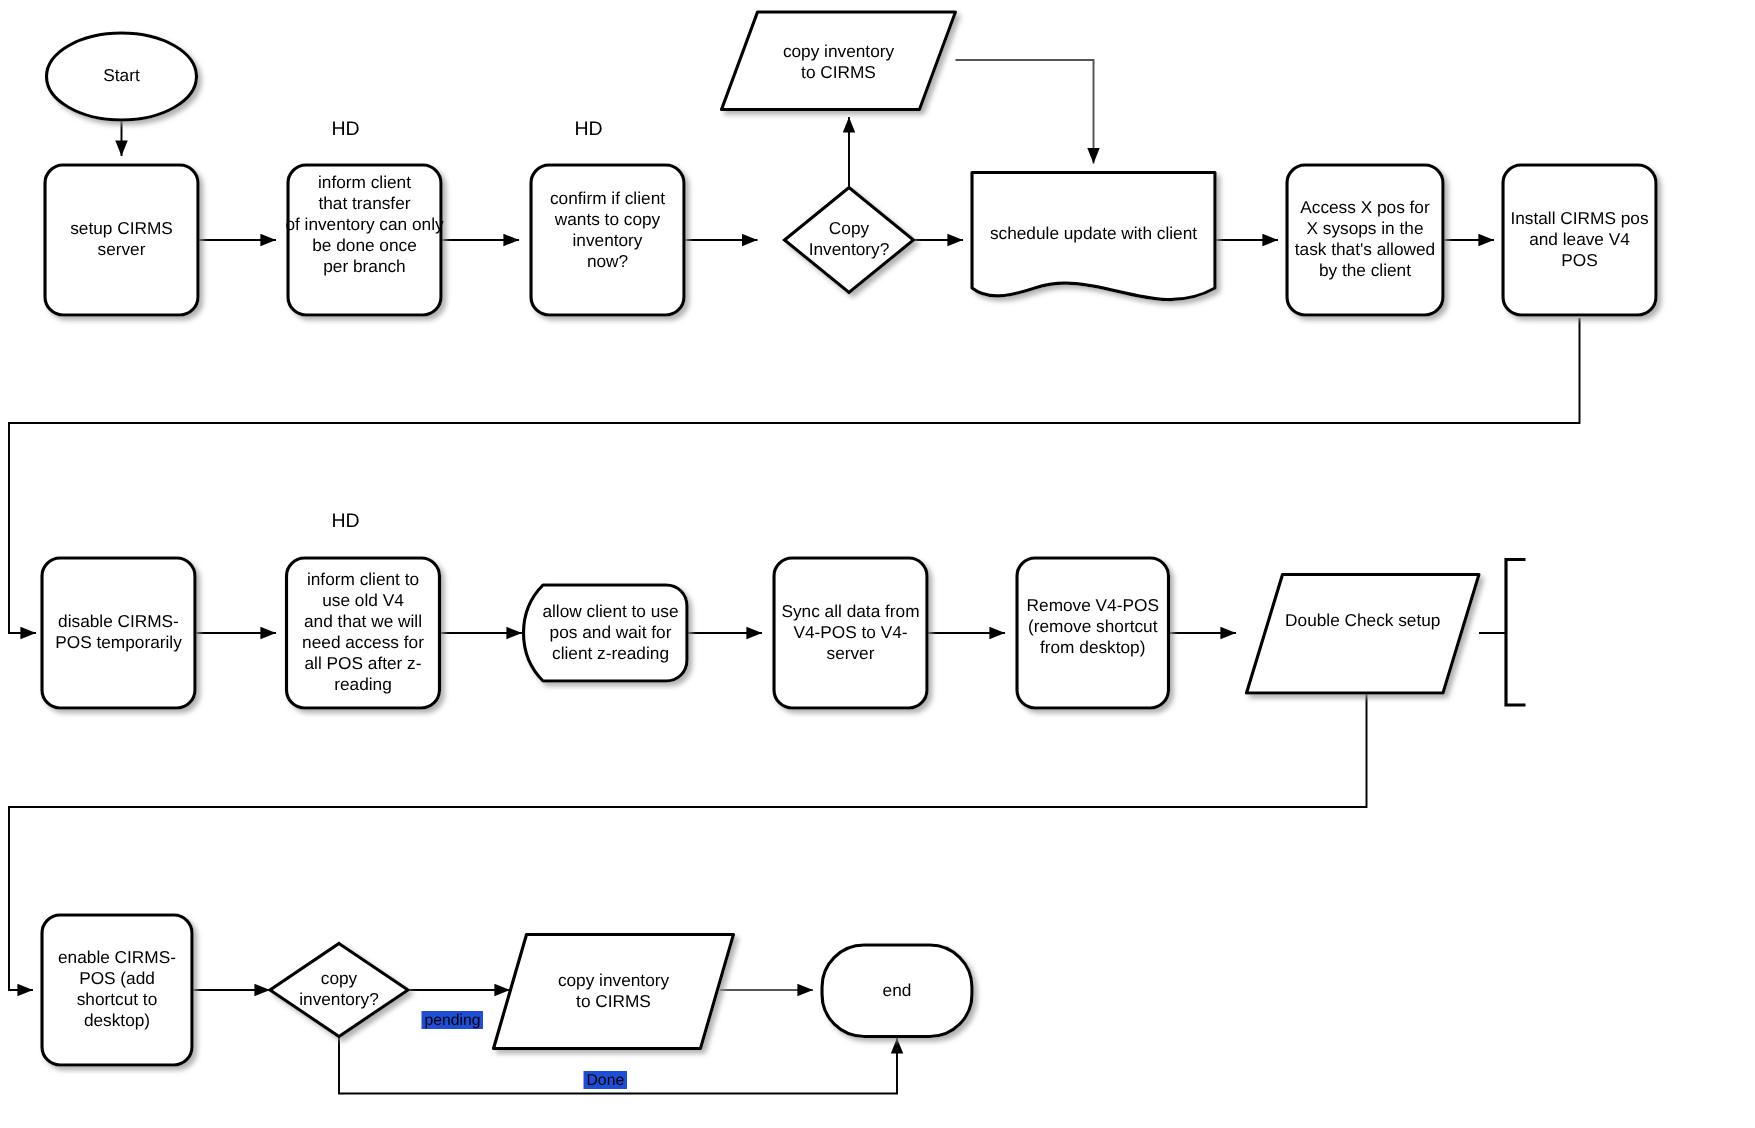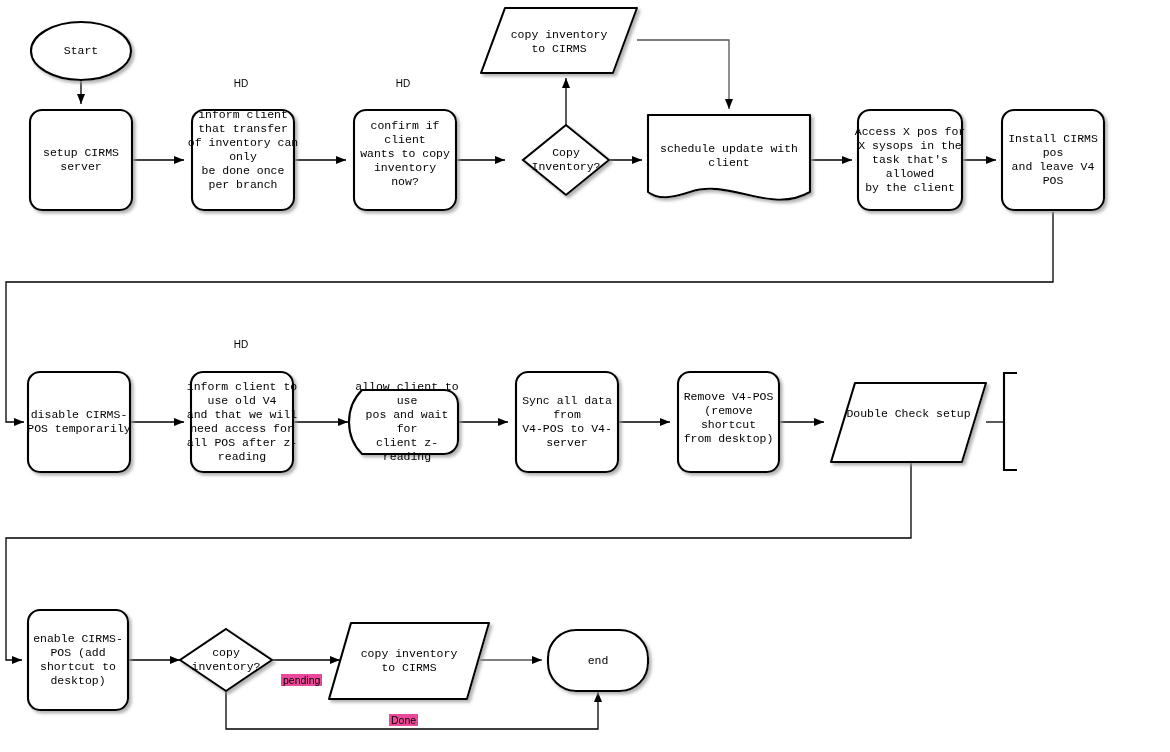--- a/index.html
+++ b/index.html
@@ -23,42 +23,42 @@
     top: 0;
     width: 1170px;
     height: 752px;
   }
   .node-label {
     position: absolute;
     display: flex;
     align-items: center;
     justify-content: center;
     text-align: center;
-    font-family: Liberation Mono, monospace;
+    font-family: Liberation Sans, sans-serif;
     font-size: 11.5px;
     line-height: 14px;
     color: #000000;
     white-space: pre-line;
     pointer-events: none;
   }
   .edge-label {
     position: absolute;
     font-family: "Liberation Sans", sans-serif;
     font-size: 10.5px;
     color: #000000;
-    background: #ec4899;
+    background: #1d4ed8;
     padding: 0 2px;
     white-space: nowrap;
   }
   .swim-tag {
     position: absolute;
     font-family: "Liberation Sans", sans-serif;
-    font-size: 10px;
-    color: #000000;
-    text-align: center;
+    font-size: 13px;
+    color: #000000;
+    text-align: left;
     white-space: nowrap;
   }
   .note-list {
     position: absolute;
     font-family: "Liberation Sans", sans-serif;
     font-size: 11.5px;
     line-height: 15.5px;
     color: #000000;
   }
   .note-list ul {

